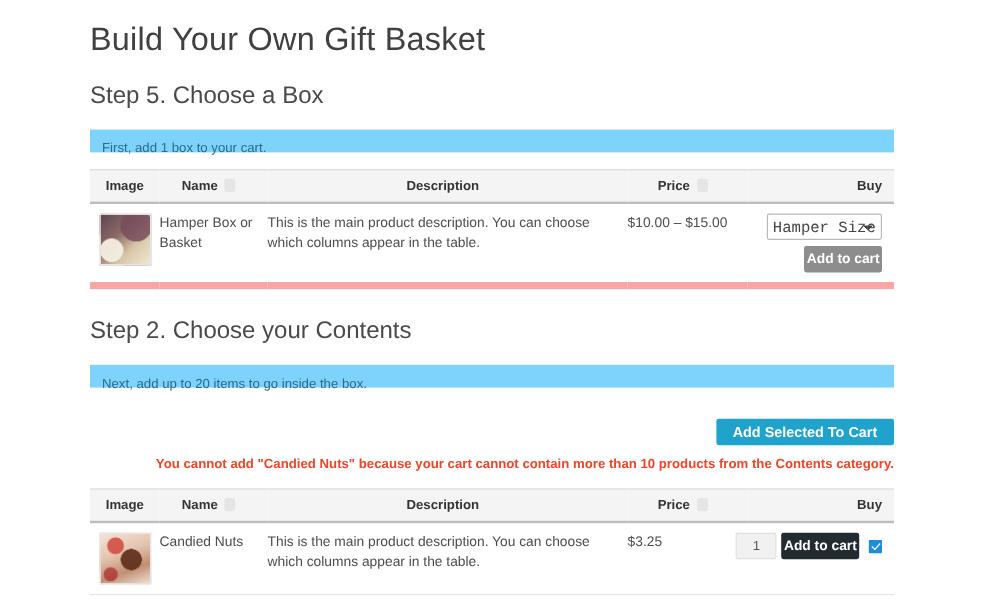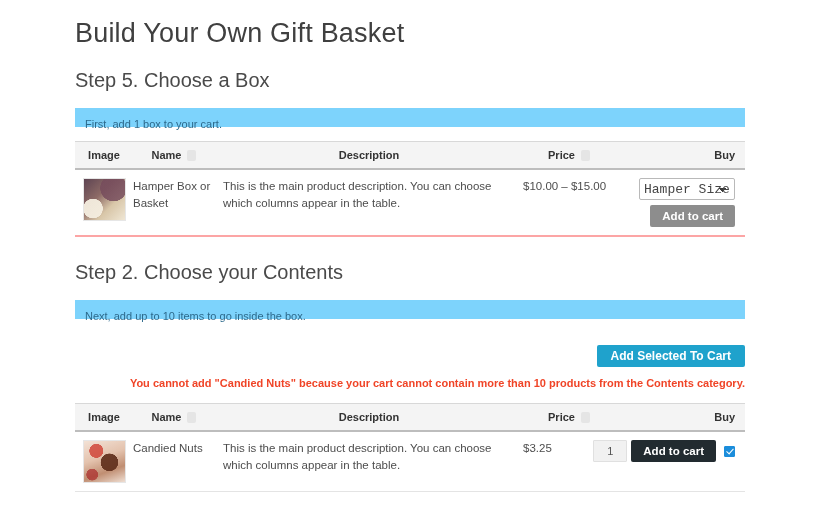--- a/index.html
+++ b/index.html
@@ -86,21 +86,21 @@
     opacity: 0.85;
   }
   .ptable tbody td {
     border-bottom: 1px solid #e4e4e4;
     padding: 8px 8px 8px 0;
     vertical-align: top;
     color: #4d4d4d;
     line-height: 1.45;
   }
   .ptable tbody td.img-cell { padding-left: 8px; }
-  .ptable tbody tr.last-row td { border-bottom: 2px solid #fca5a5; margin-top: 26px; }
+  .ptable tbody tr.last-row td { border-bottom: 6px solid #fca5a5; margin-top: 26px; }
 
   .col-image { width: 58px; }
   .col-name  { width: 90px; }
   .col-desc  { width: 300px; }
   .col-price { width: 100px; }
   .col-buy   { width: 122px; }
 
   
   .thumb {
     width: 41px;
@@ -174,21 +174,21 @@
   }
 
   .btn-cart {
     font-family: "Liberation Sans", sans-serif;
     font-size: 11.5px;
     font-weight: bold;
     color: #ffffff;
     border: none;
     border-radius: 2px;
     height: 22px;
-    padding: 0 12px;
+    padding: 0 2px;
     cursor: pointer;
     white-space: nowrap;
   }
   .btn-cart.grey { background: #8d8d8d; }
   .btn-cart.dark { background: #222b30; }
 
   .sel-box {
     width: 11px;
     height: 11px;
     box-sizing: border-box;
@@ -298,21 +298,21 @@
               </div>
             </div>
           </td>
         </tr>
       </tbody>
     </table>
   </div>
 
   <h2 class="step-title" style="padding-top:22px">Step 2. Choose your Contents</h2>
 
-  <div class="notice">Next, add up to 10 items to go inside the box.</div>
+  <div class="notice">Next, add up to 20 items to go inside the box.</div>
 
   <div class="addsel-wrap">
     <button class="btn-addsel">Add Selected To Cart</button>
   </div>
 
   <div class="err-msg">You cannot add "Candied Nuts" because your cart cannot contain more than 10 products from the Contents category.</div>
 
   <div class="table-wrap tight">
     <table class="ptable">
       <colgroup>

